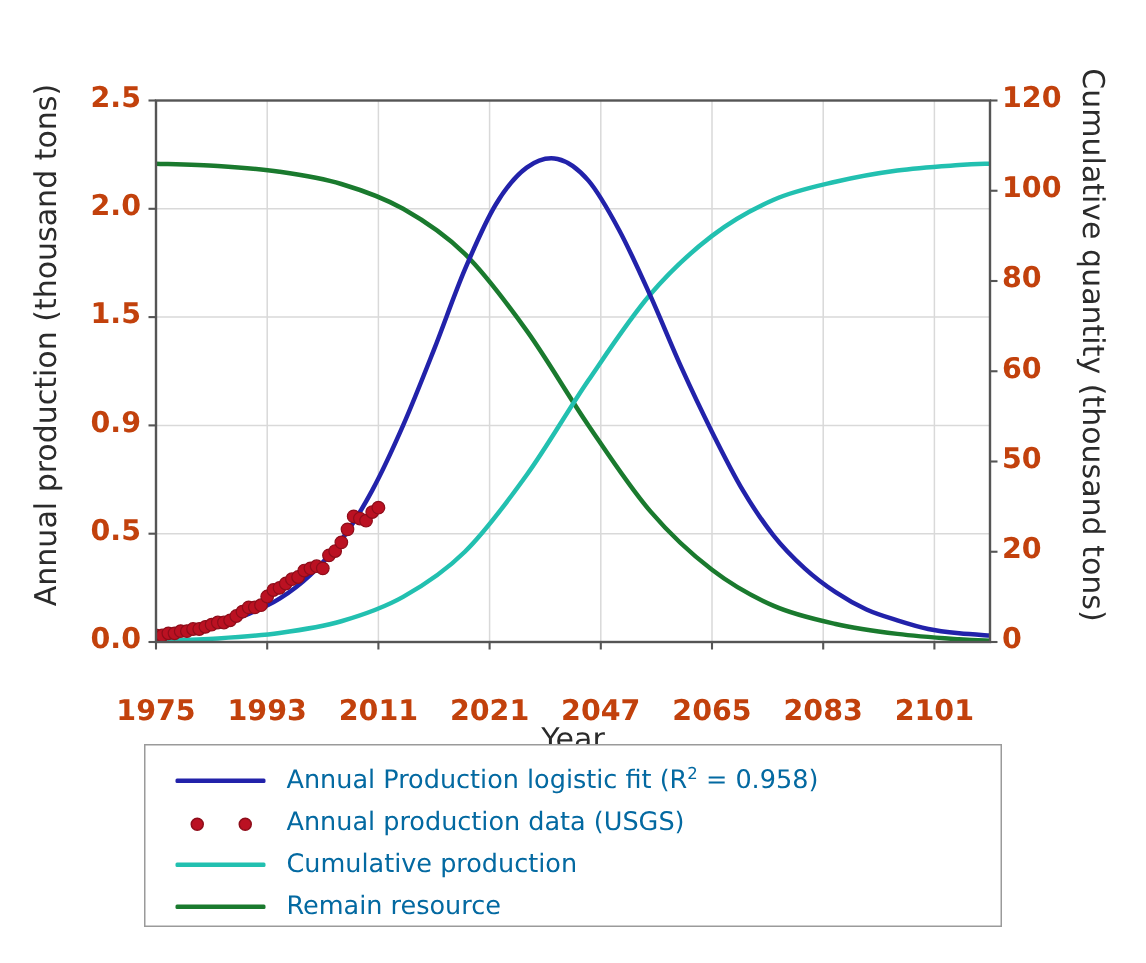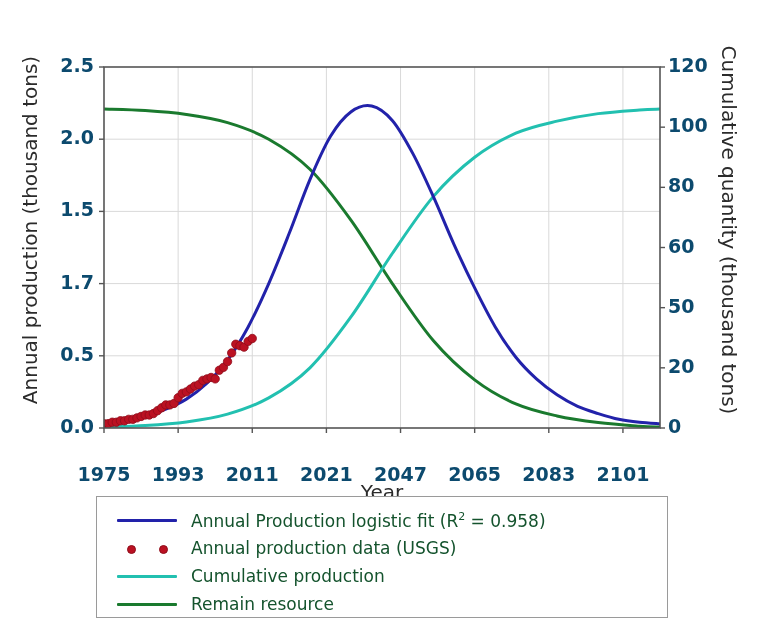--- a/index.html
+++ b/index.html
@@ -9,21 +9,21 @@
     font-family:"DejaVu Sans","Liberation Sans",sans-serif;
     overflow:hidden;
     position:relative;
   }
   #figure{position:absolute;left:0;top:0;width:764px;height:642px;}
   .axis-title{
     font-size:20px;color:#2b2b2b;font-weight:400;
     letter-spacing:0px;
   }
   .tick-label{
-    font-size:19px;color:#0c4a6e;font-weight:700;
+    font-size:19px;color:#c2410c;font-weight:700;
     font-family:"DejaVu Sans","Liberation Sans",sans-serif;
   }
   #plot-title{
     position:absolute;
     left:104px;top:30px;width:556px;
     text-align:center;
     font-size:21px;color:#2b2b2b;
   }
   #ylabel-left{
     position:absolute;
@@ -74,40 +74,40 @@
     width:68px;height:24px;position:relative;flex:0 0 68px;
     margin-right:10px;
   }
   .legend-line{
     position:absolute;left:4px;top:11px;width:60px;height:3px;border-radius:1px;
   }
   .legend-dot{
     position:absolute;top:9px;width:7px;height:7px;border-radius:50%;
   }
   .legend-text{
-    font-size:17px;color:#14532d;white-space:nowrap;
+    font-size:17px;color:#0369a1;white-space:nowrap;
   }
   .legend-text sup{font-size:11px;vertical-align:super;}
 </style>
 </head>
 <body>
 
 <div id="figure">
 
 
   <div id="ylabel-left" class="axis-title">Annual production (thousand tons)</div>
 
   <div id="ylabel-right" class="axis-title">Cumulative quantity (thousand tons)</div>
 
   <div id="xlabel" class="axis-title">Year</div>
 
   <div id="yticks-left-box" style="position:absolute;left:32px;top:0;width:62px;height:470px;">
       <div class="tick-label ytick-left" style="top: 415px;">0.0</div>
       <div class="tick-label ytick-left" style="top: 342.8px;">0.5</div>
-      <div class="tick-label ytick-left" style="top: 270.6px;">1.7</div>
+      <div class="tick-label ytick-left" style="top: 270.6px;">0.9</div>
       <div class="tick-label ytick-left" style="top: 198.4px;">1.5</div>
       <div class="tick-label ytick-left" style="top: 126.2px;">2.0</div>
       <div class="tick-label ytick-left" style="top: 54px;">2.5</div>
     </div>
 
   <div id="yticks-right-box" style="position:absolute;left:668px;top:0;width:62px;height:470px;">
       <div class="tick-label ytick-right" style="top: 415px;">0</div>
       <div class="tick-label ytick-right" style="top: 354.833px;">20</div>
       <div class="tick-label ytick-right" style="top: 294.667px;">50</div>
       <div class="tick-label ytick-right" style="top: 234.5px;">60</div>

